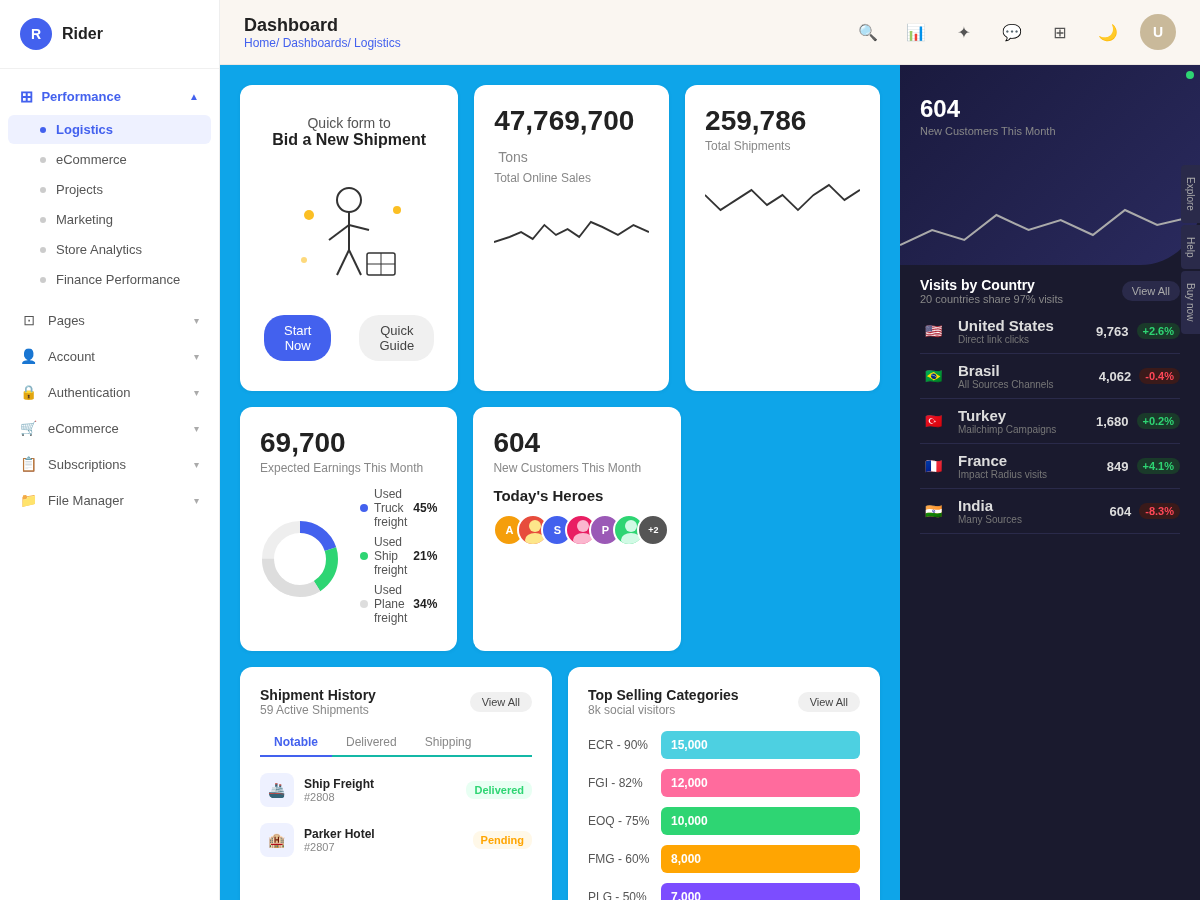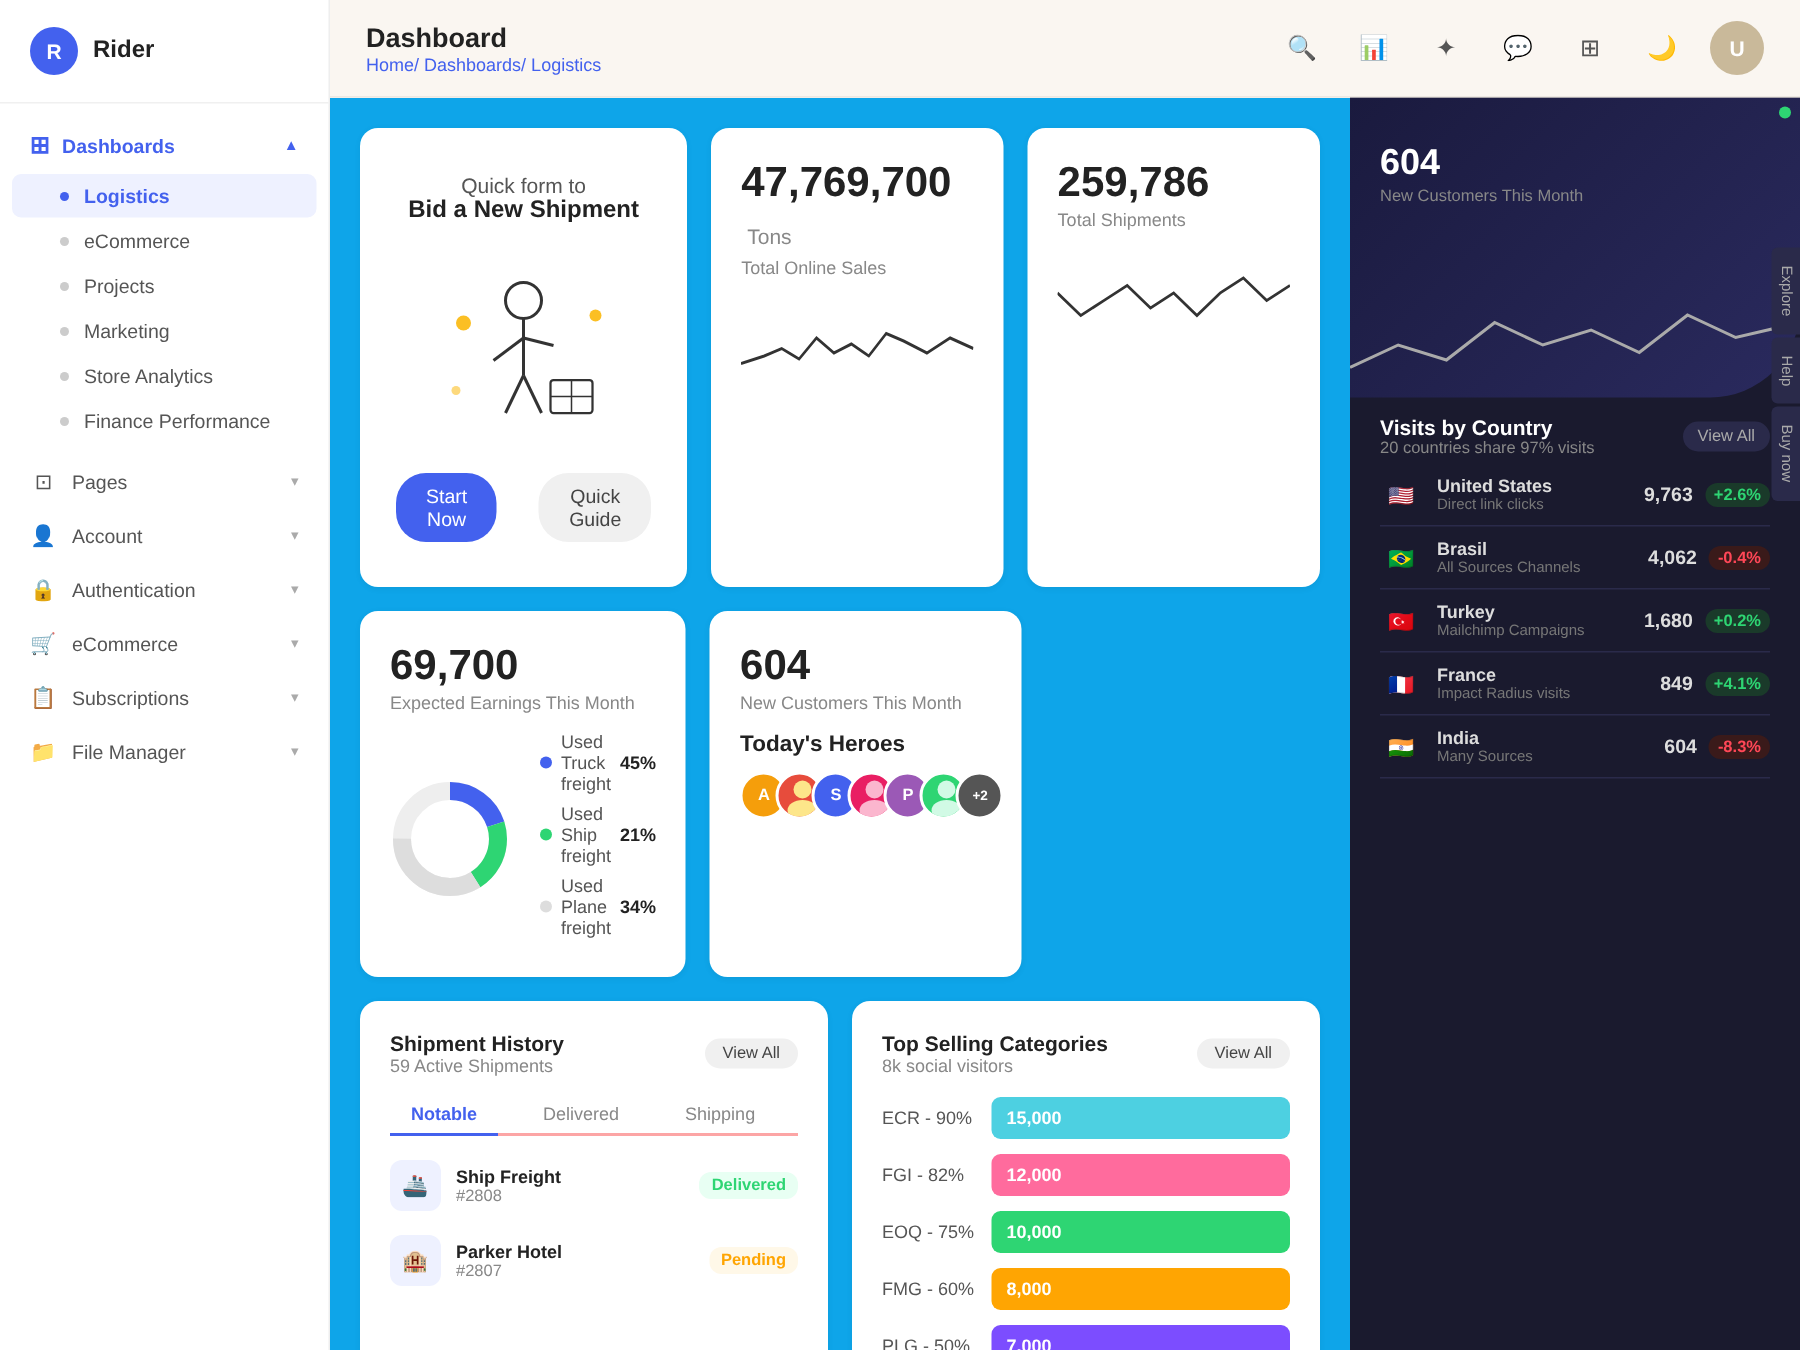--- a/index.html
+++ b/index.html
@@ -76,34 +76,34 @@
     .dark-label { font-size: 11px; color: #888; margin-top: 2px; }
 
     
     .visits-header { display: flex; align-items: center; justify-content: space-between; margin-bottom: 4px; }
     .visits-title { font-size: 14px; font-weight: 700; color: #fff; }
     .visits-subtitle { font-size: 11px; color: #888; }
     .view-all-btn { background: #2a2a4a; color: #aaa; border: none; border-radius: 12px; padding: 4px 10px; font-size: 11px; cursor: pointer; }
     .country-row { display: flex; align-items: center; padding: 8px 0; border-bottom: 1px solid #2a2a4a; }
     .country-flag { width: 28px; height: 20px; border-radius: 3px; margin-right: 10px; flex-shrink: 0; display: flex; align-items: center; justify-content: center; font-size: 14px; }
     .country-info { flex: 1; }
-    .country-name { font-size: 12px; font-weight: 600; color: #ddd; }
+    .country-name { font-size: 15px; font-weight: 600; color: #ddd; }
     .country-sub { font-size: 10px; color: #777; }
     .country-val { font-size: 13px; font-weight: 700; color: #ddd; margin-right: 8px; }
     .country-change { font-size: 11px; font-weight: 600; border-radius: 8px; padding: 2px 6px; }
     .positive { color: #2ed573; background: #1a3a2a; }
     .negative { color: #ff4757; background: #3a1a1a; }
 
     
     .shipment-card { background: #fff; border-radius: 12px; padding: 20px; box-shadow: 0 1px 4px rgba(0,0,0,0.06); }
     .shipment-header { display: flex; align-items: center; justify-content: space-between; margin-bottom: 4px; }
     .shipment-title { font-size: 14px; font-weight: 700; color: #222; }
     .shipment-sub { font-size: 12px; color: #888; }
     .view-all-light { background: #f0f0f0; color: #444; border: none; border-radius: 12px; padding: 4px 12px; font-size: 11px; cursor: pointer; }
-    .tabs-row { display: flex; gap: 16px; margin: 12px 0 8px; border-bottom: 2px solid #fca5a5; }
+    .tabs-row { display: flex; gap: 0; margin: 12px 0 8px; border-bottom: 2px solid #14b8a6; }
     .tab-item { padding: 6px 14px; font-size: 12px; color: #888; cursor: pointer; }
     .tab-item.active { color: #4361ee; border-bottom: 2px solid #4361ee; margin-bottom: -2px; font-weight: 600; }
 
     .shipment-row { display: flex; align-items: center; padding: 8px 0; gap: 10px; }
     .ship-icon { width: 34px; height: 34px; background: #eef1ff; border-radius: 8px; display: flex; align-items: center; justify-content: center; color: #4361ee; font-size: 14px; flex-shrink: 0; }
     .ship-name { font-size: 12px; font-weight: 600; color: #222; }
     .ship-num { font-size: 11px; color: #888; }
     .ship-status { margin-left: auto; font-size: 11px; font-weight: 600; padding: 3px 8px; border-radius: 8px; }
     .delivered { color: #2ed573; background: #e8fff3; }
     .pending { color: #ffa502; background: #fff8e8; }
@@ -126,21 +126,21 @@
   <div class="sidebar-logo">
     <div class="sidebar-logo-icon">R</div>
     <span class="sidebar-logo-text">Rider</span>
   </div>
 
   <div class="sidebar-nav">
 
     <div class="nav-section-header">
       <span>
         <span style="font-size:16px;">⊞</span>
-        <span>Dashboards</span>
+        <span>Performance</span>
       </span>
       <span class="chevron">▲</span>
     </div>
 
     <div class="nav-item active">
       <span class="dot"></span>
       <span>Logistics</span>
     </div>
     <div class="nav-item">
       <span class="dot-gray"></span>

